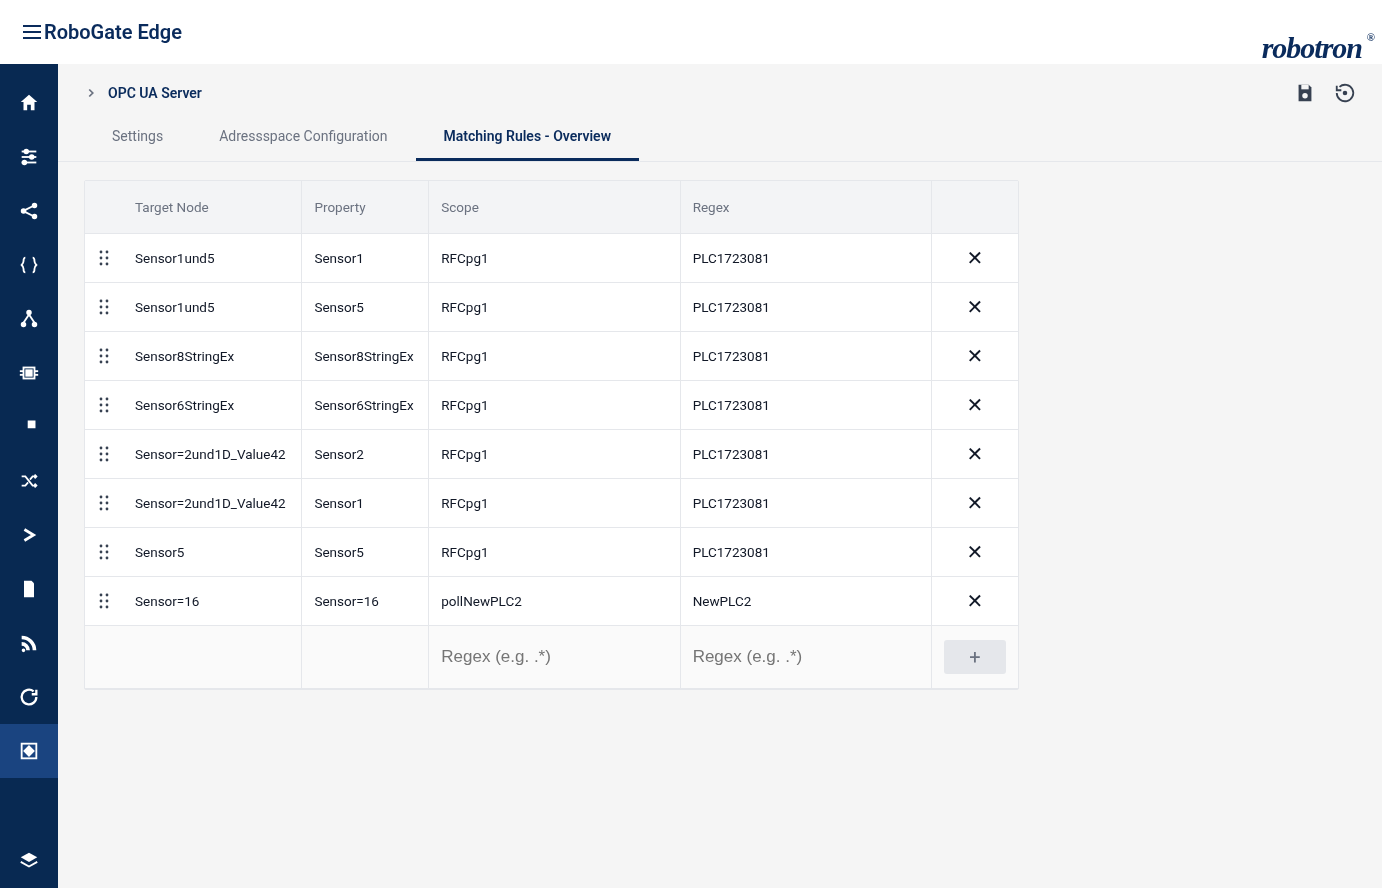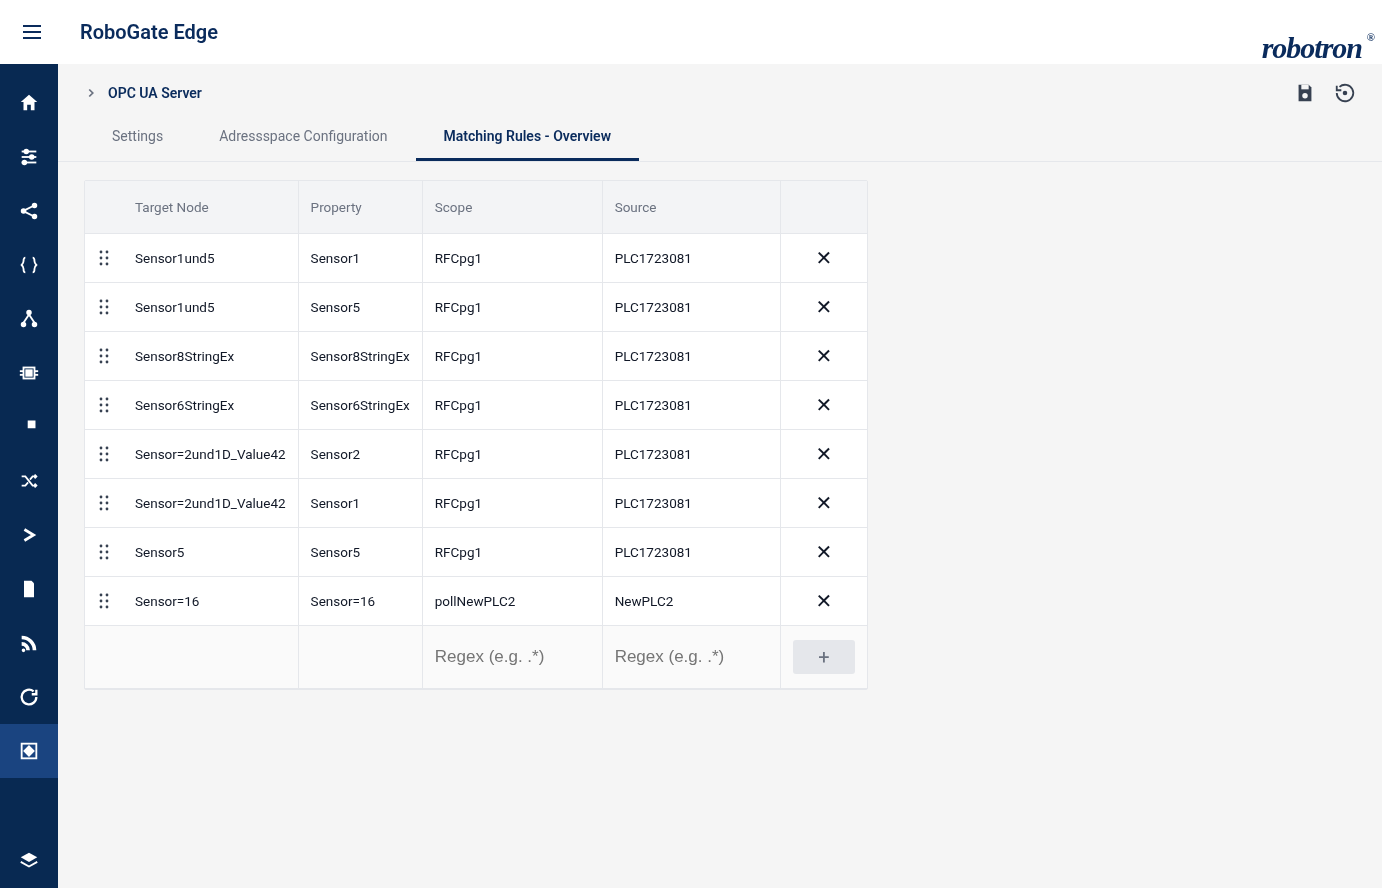--- a/index.html
+++ b/index.html
@@ -14,21 +14,21 @@
 
     
     .topbar {
       height: 64px;
       background: #fff;
       display: flex;
       align-items: center;
       padding: 0 20px;
       justify-content: space-between;
     }
-    .topbar-left { display: flex; align-items: center; gap: 36px; }
+    .topbar-left { display: flex; align-items: center; }
     .hamburger { cursor: pointer; color: #0a2b5c; }
     .app-title { font-size: 20px; font-weight: 600; color: #0a2b5c; }
     .brand-logo {
       font-family: "Times New Roman", serif;
       font-size: 30px;
       font-style: italic;
       font-weight: 700;
       color: #0a2b5c;
       letter-spacing: -1px;
       position: relative;
@@ -107,21 +107,21 @@
       font-weight: 600;
       border-bottom-color: #0a2b5c;
     }
 
     
     .card {
       margin: 18px 26px;
       background: #fff;
       border: 1px solid #e5e7eb;
       border-radius: 2px;
-      width: 784px;
+      width: 935px;
     }
 
     table.rules {
       width: 100%;
       border-collapse: collapse;
     }
     table.rules th, table.rules td {
       text-align: left;
       font-size: 13.5px;
       border-bottom: 1px solid #e5e7eb;
@@ -323,21 +323,21 @@
     </div>
 
     <div class="card">
       <table class="rules">
         <thead>
           <tr>
             <th class="handle-col"></th>
             <th>Target Node</th>
             <th>Property</th>
             <th>Scope</th>
-            <th>Source</th>
+            <th>Regex</th>
             <th></th>
           </tr>
         </thead>
         <tbody id="rules-body">
 
         <tr>
               <td class="handle-cell">
                 <svg width="14" height="16" viewBox="0 0 10 16" fill="currentColor">
                   <circle cx="2" cy="2" r="1.4"></circle>
                   <circle cx="8" cy="2" r="1.4"></circle>

